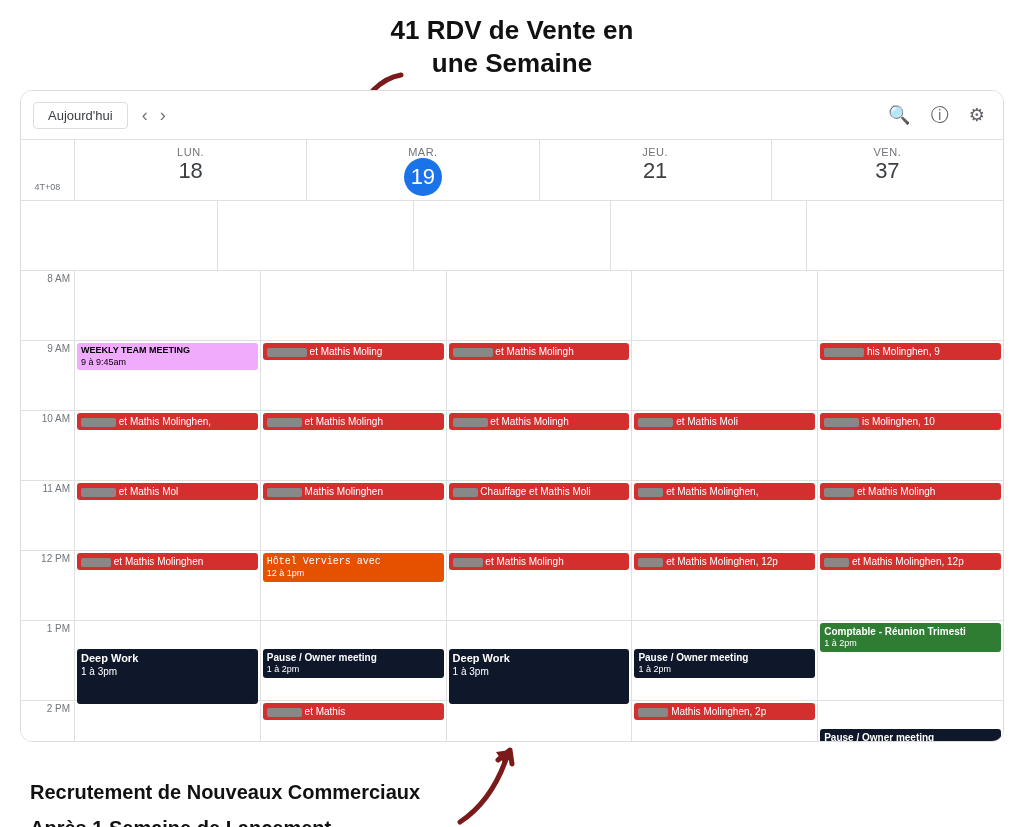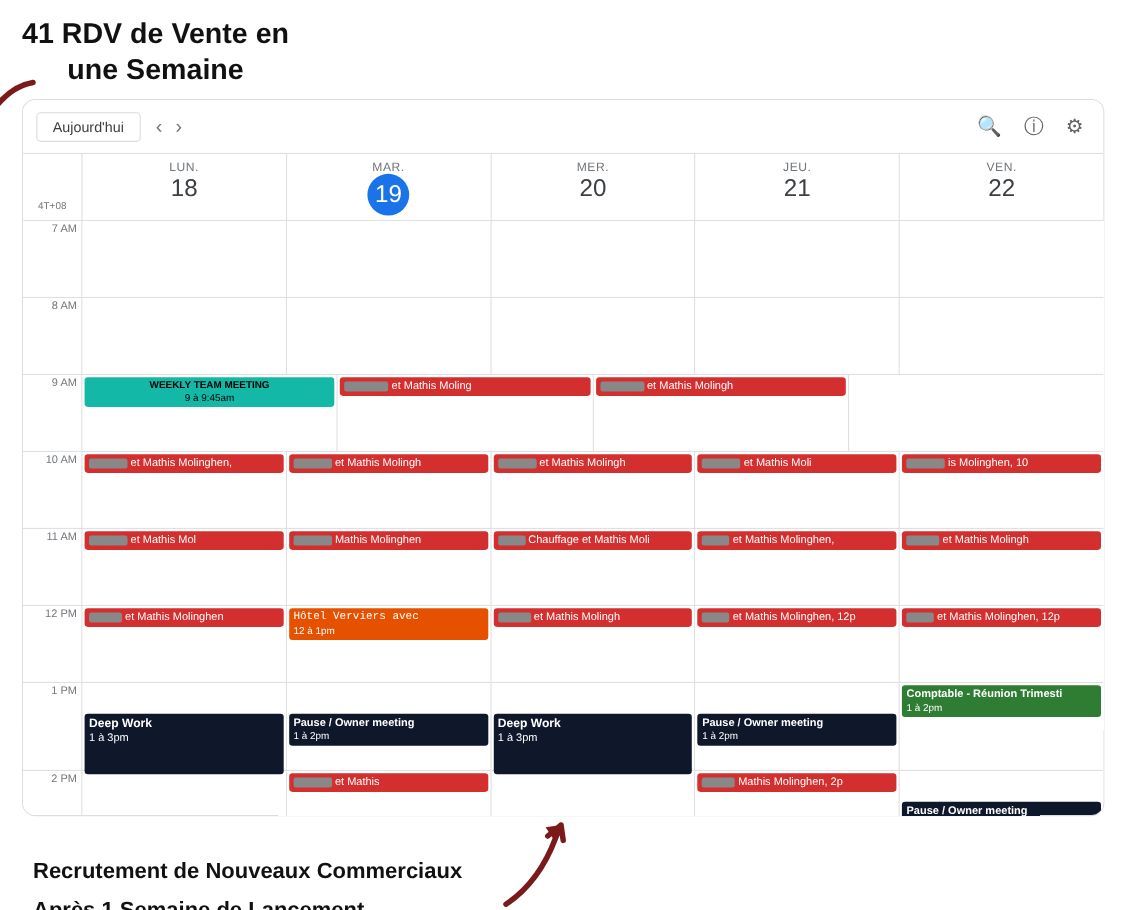--- a/index.html
+++ b/index.html
@@ -150,40 +150,40 @@
       font-size: 10px;
       color: #fff;
       font-weight: 500;
       overflow: hidden;
       cursor: pointer;
       line-height: 1.3;
       min-height: 16px;
     }
     .event-red { background: #d32f2f; }
     .event-blue { background: #0f172a; margin-top: 26px; }
-    .event-yellow { background: #14b8a6; color: #000; text-align: center; }
+    .event-yellow { background: #f0abfc; color: #000; }
     .event-green { background: #2e7d32; }
     .event-orange { background: #e65100; }
     .bottom-annotation {
       text-align: left;
       font-size: 20px;
       font-weight: 900;
       color: #111;
       line-height: 1.4;
       margin-top: 8px;
       padding-left: 10px;
     }
     .arrow-svg {
       display: inline-block;
     }
     
     .annotation-top-area {
       position: relative;
       display: flex;
-      justify-content: flex-start;
+      justify-content: center;
       align-items: flex-start;
       min-height: 80px;
     }
     .annotation-bottom-area {
       position: relative;
       display: flex;
       align-items: flex-end;
       min-height: 80px;
       padding-bottom: 4px;
     }
@@ -232,37 +232,32 @@
         <div class="day-label">LUN.</div>
         <div class="day-number">18</div>
       </div>
       <div class="cal-header-day">
         <div class="day-label">MAR.</div>
         <div style="display:flex;justify-content:center;">
           <div class="day-number today">19</div>
         </div>
       </div>
       <div class="cal-header-day">
-        <div class="day-label">MER.</div>
-        <div class="day-number">20</div>
-      </div>
-      <div class="cal-header-day">
         <div class="day-label">JEU.</div>
         <div class="day-number">21</div>
       </div>
       <div class="cal-header-day">
         <div class="day-label">VEN.</div>
-        <div class="day-number">22</div>
+        <div class="day-number">37</div>
       </div>
     </div>
 
     <div class="cal-grid">
 
       <div class="cal-row">
-        <div class="time-gutter" style="font-size:10px;padding-top:2px;">7 AM</div>
         <div class="cal-cell"></div>
         <div class="cal-cell"></div>
         <div class="cal-cell"></div>
         <div class="cal-cell"></div>
         <div class="cal-cell"></div>
       </div>
 
       <div class="cal-row">
         <div class="time-gutter">8 AM</div>
         <div class="cal-cell"></div>
@@ -284,20 +279,25 @@
           <div class="event event-red">
             <span style="display:inline-block;width:40px;height:9px;background:#888;border-radius:2px;vertical-align:middle;"></span> et Mathis Moling
           </div>
         </div>
         <div class="cal-cell">
           <div class="event event-red">
             <span style="display:inline-block;width:40px;height:9px;background:#888;border-radius:2px;vertical-align:middle;"></span> et Mathis Molingh
           </div>
         </div>
         <div class="cal-cell"></div>
+        <div class="cal-cell">
+          <div class="event event-red">
+            <span style="display:inline-block;width:40px;height:9px;background:#888;border-radius:2px;vertical-align:middle;"></span> his Molinghen, 9
+          </div>
+        </div>
       </div>
 
       <div class="cal-row">
         <div class="time-gutter">10 AM</div>
         <div class="cal-cell">
           <div class="event event-red">
             <span style="display:inline-block;width:35px;height:9px;background:#888;border-radius:2px;vertical-align:middle;"></span> et Mathis Molinghen,
           </div>
         </div>
         <div class="cal-cell">

